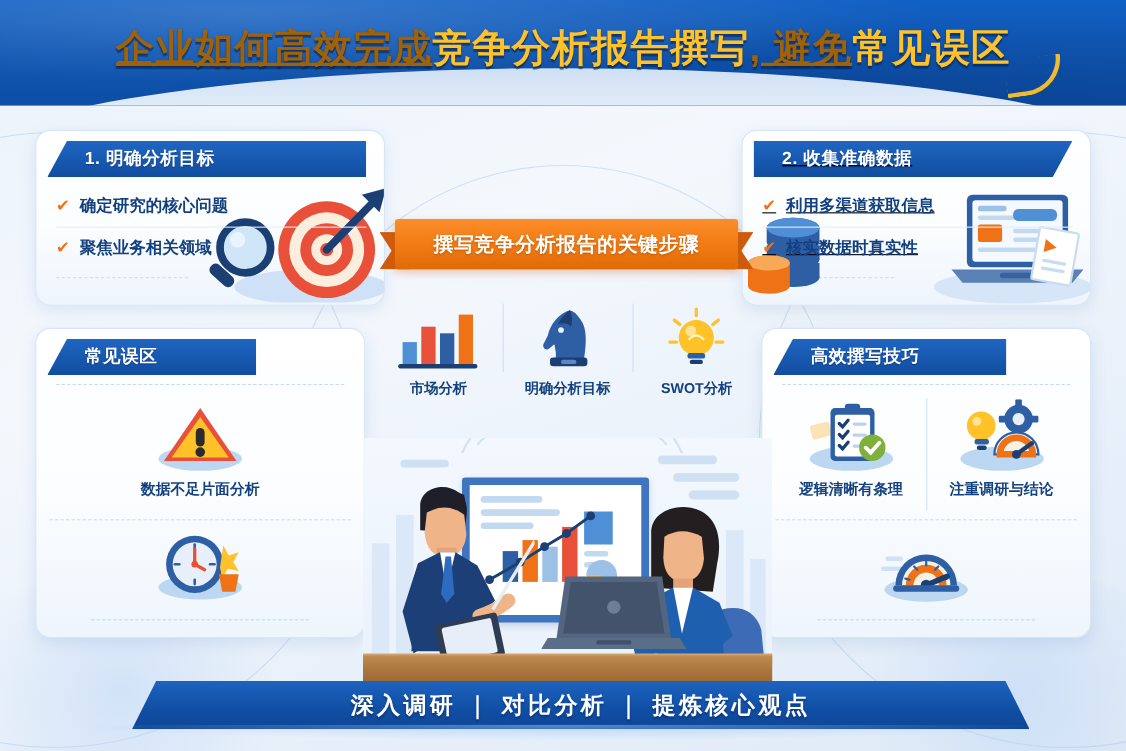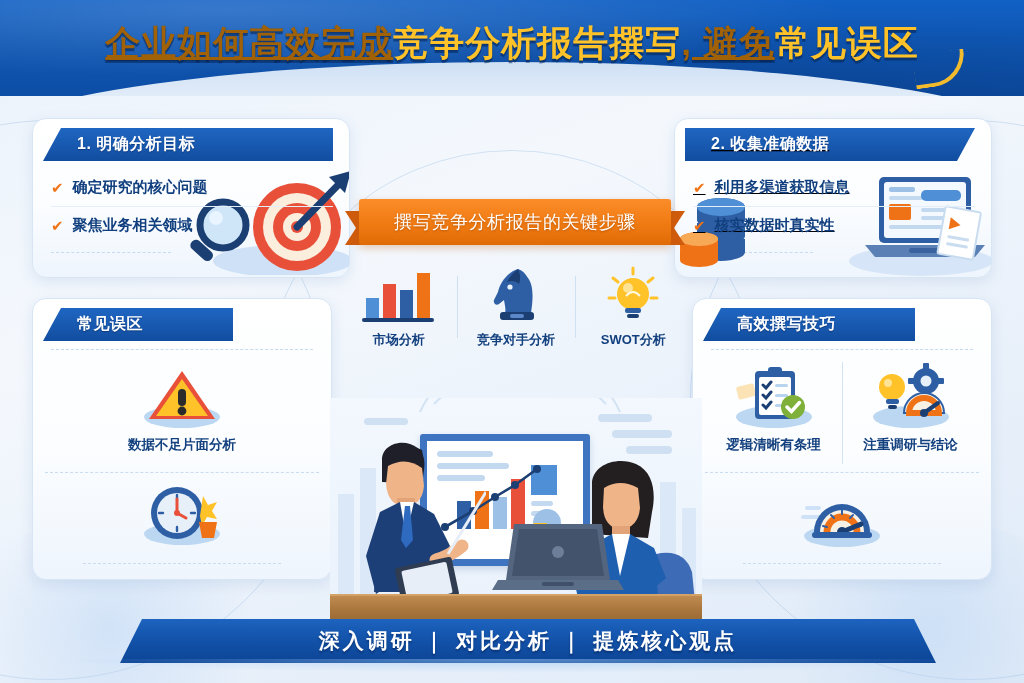--- a/index.html
+++ b/index.html
@@ -102,33 +102,33 @@
     position: absolute; top: 12px; width: 28px; height: 34px;
     background: #cf5c0c;
   }
   .ribbon-tail.l { left: 0;  clip-path: polygon(0 0, 100% 0, 100% 100%, 0 100%, 11px 50%); }
   .ribbon-tail.r { right: 0; clip-path: polygon(0 0, 100% 0, calc(100% - 11px) 50%, 100% 100%, 0 100%); }
   .ribbon {
     position: absolute; left: 14px; right: 14px; top: 0; height: 46px;
     background: linear-gradient(180deg, #fb8d2a 0%, #f07a12 55%, #e06b06 100%);
     border-radius: 3px;
     display: flex; align-items: center; justify-content: center;
-    color: #fff; font-size: 18px; font-weight: 400; letter-spacing: .6px;
+    color: #fff; font-size: 18px; font-weight: 700; letter-spacing: .6px;
     white-space: nowrap;
     box-shadow: 0 3px 8px rgba(190,90,10,.3);
     text-shadow: 0 1px 2px rgba(140,60,0,.5);
   }
 
   
   .trio {
     position: absolute; left: 340px; top: 266px; width: 352px; height: 96px;
     display: flex;
   }
   .trio-cell {
-    flex: 1; display: flex; flex-direction: column; align-items: center; justify-content: flex-start;
+    flex: 1; display: flex; flex-direction: column; align-items: center; justify-content: flex-end;
     position: relative;
   }
   .trio-cell + .trio-cell::before {
     content: ""; position: absolute; left: 0; top: 10px; bottom: 24px; width: 1px;
     background: #cfe0f2;
   }
   .trio-label { font-size: 13px; font-weight: 700; color: #13407e; white-space: nowrap; }
   .trio-icon { height: 58px; display: flex; align-items: flex-end; justify-content: center; margin-bottom: 7px; }
 
   
@@ -325,21 +325,21 @@
   <div class="trio-cell">
     <div class="trio-icon">
       <svg width="56" height="58" viewBox="0 0 56 58">
         <path d="M30 3 C20 6 12 16 10 26 L6 34 C5 37 8 40 11 38 L16 34 C17 40 18 43 17 47 L43 47 C45 34 46 20 40 12 C37 7 34 4 30 3 Z" fill="#2e5fa5"></path>
         <path d="M30 3 C26 6 22 10 19 16 C24 14 28 15 31 18 C33 13 32 7 30 3 Z" fill="#1b3f73"></path>
         <circle cx="22" cy="21" r="2.6" fill="#eaf2fb"></circle>
         <rect x="12" y="46" width="34" height="8" rx="3" fill="#1b3f73"></rect>
         <rect x="22" y="48" width="14" height="4" rx="2" fill="#5b87c8"></rect>
       </svg>
     </div>
-    <div class="trio-label">竞争对手分析</div>
+    <div class="trio-label">明确分析目标</div>
   </div>
   <div class="trio-cell">
     <div class="trio-icon">
       <svg width="56" height="58" viewBox="0 0 56 58">
         <g stroke="#ffc229" stroke-width="3" stroke-linecap="round">
           <line x1="28" y1="2" x2="28" y2="8"></line>
           <line x1="8" y1="12" x2="13" y2="16"></line>
           <line x1="48" y1="12" x2="43" y2="16"></line>
           <line x1="4" y1="32" x2="10" y2="32"></line>
           <line x1="52" y1="32" x2="46" y2="32"></line>

